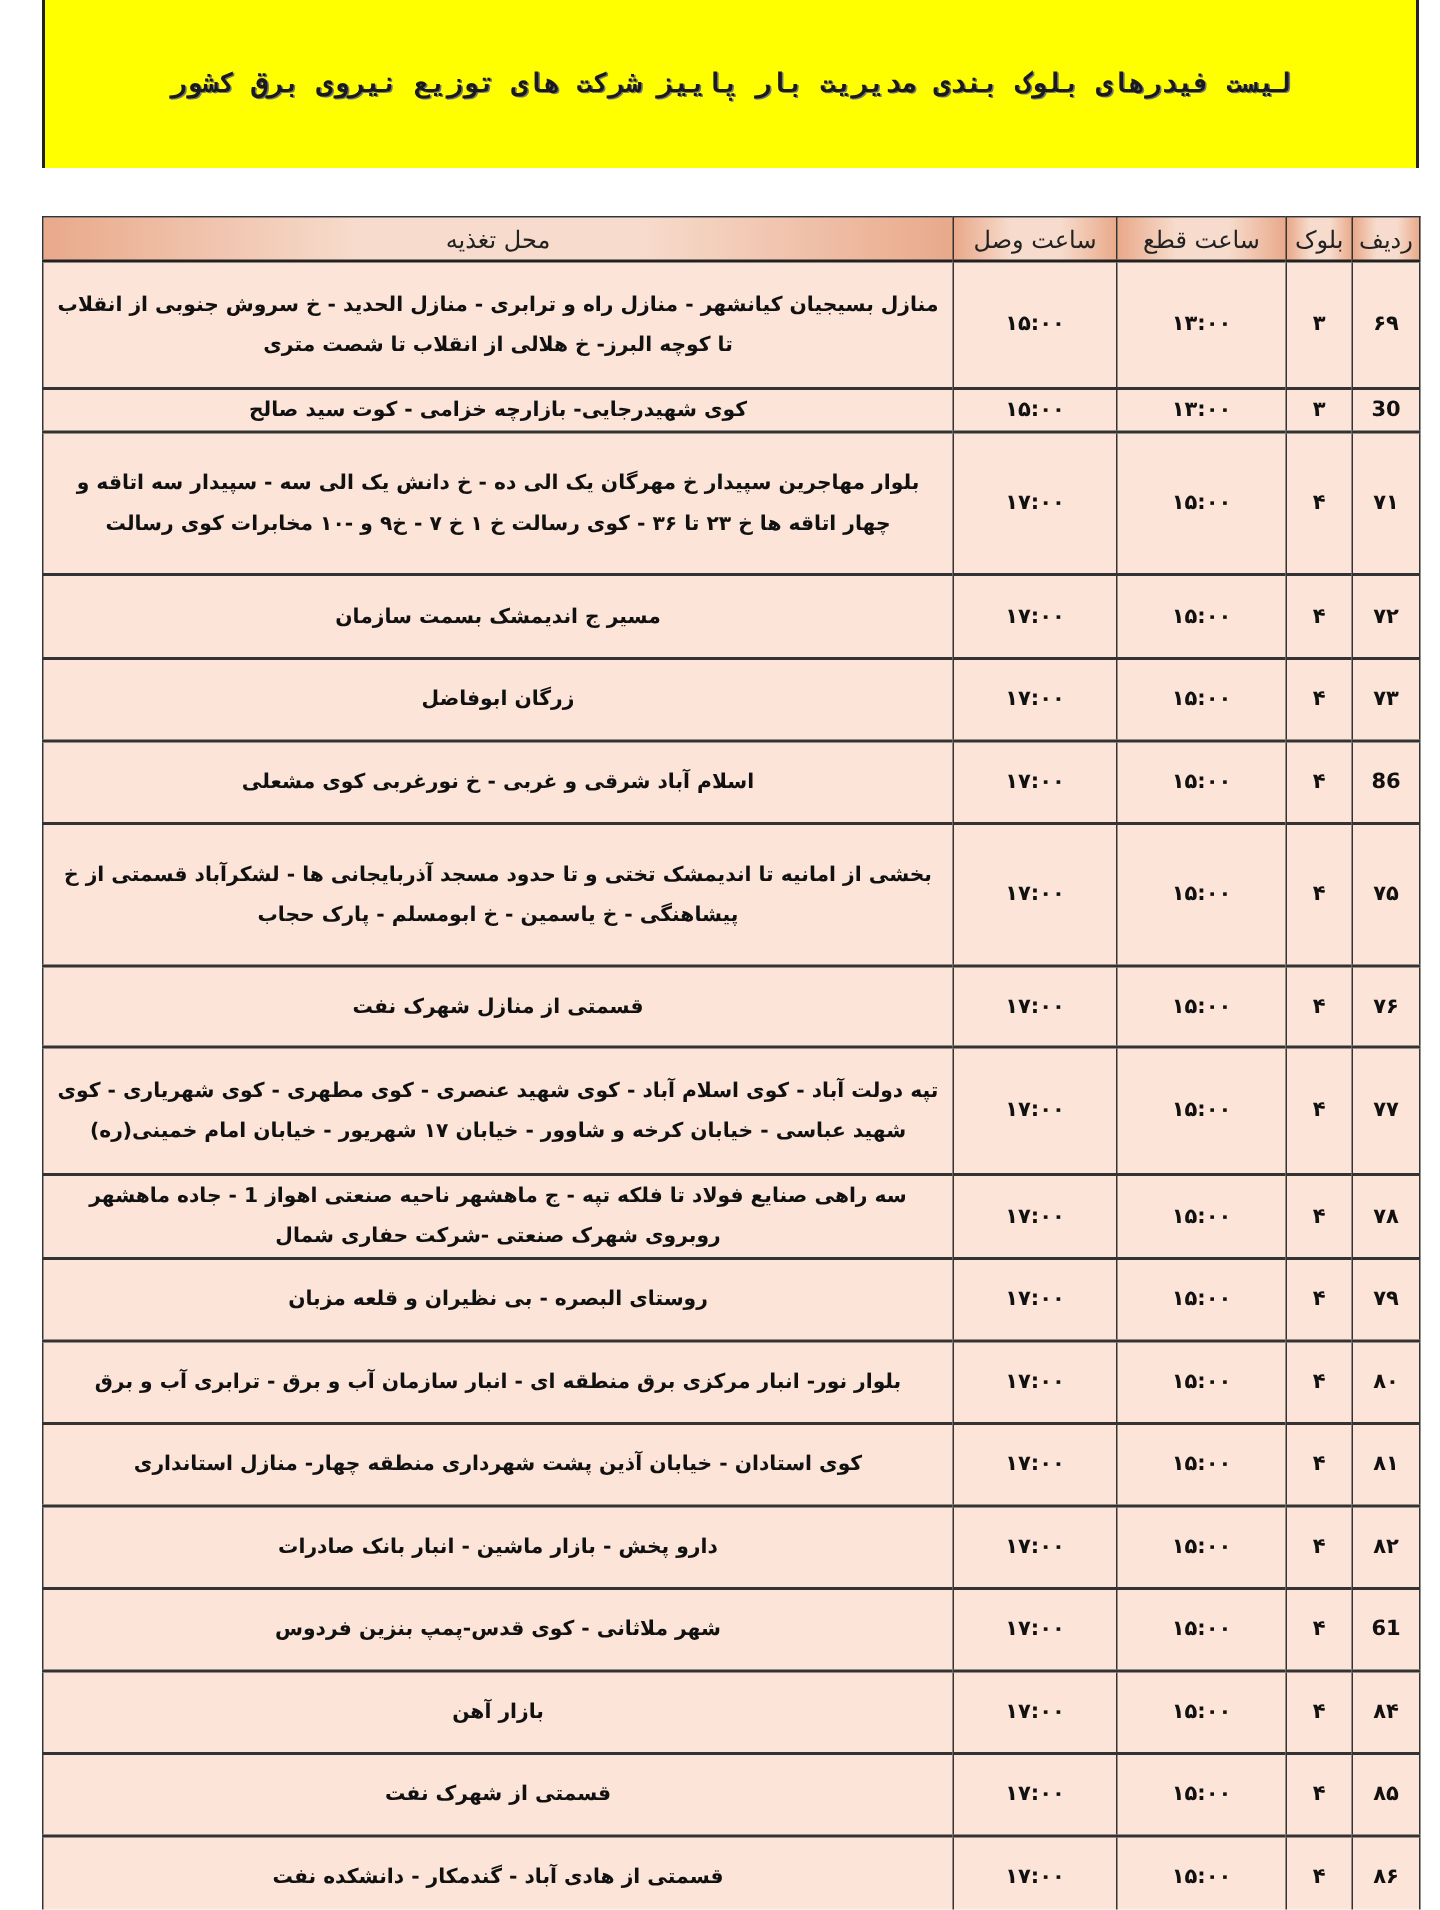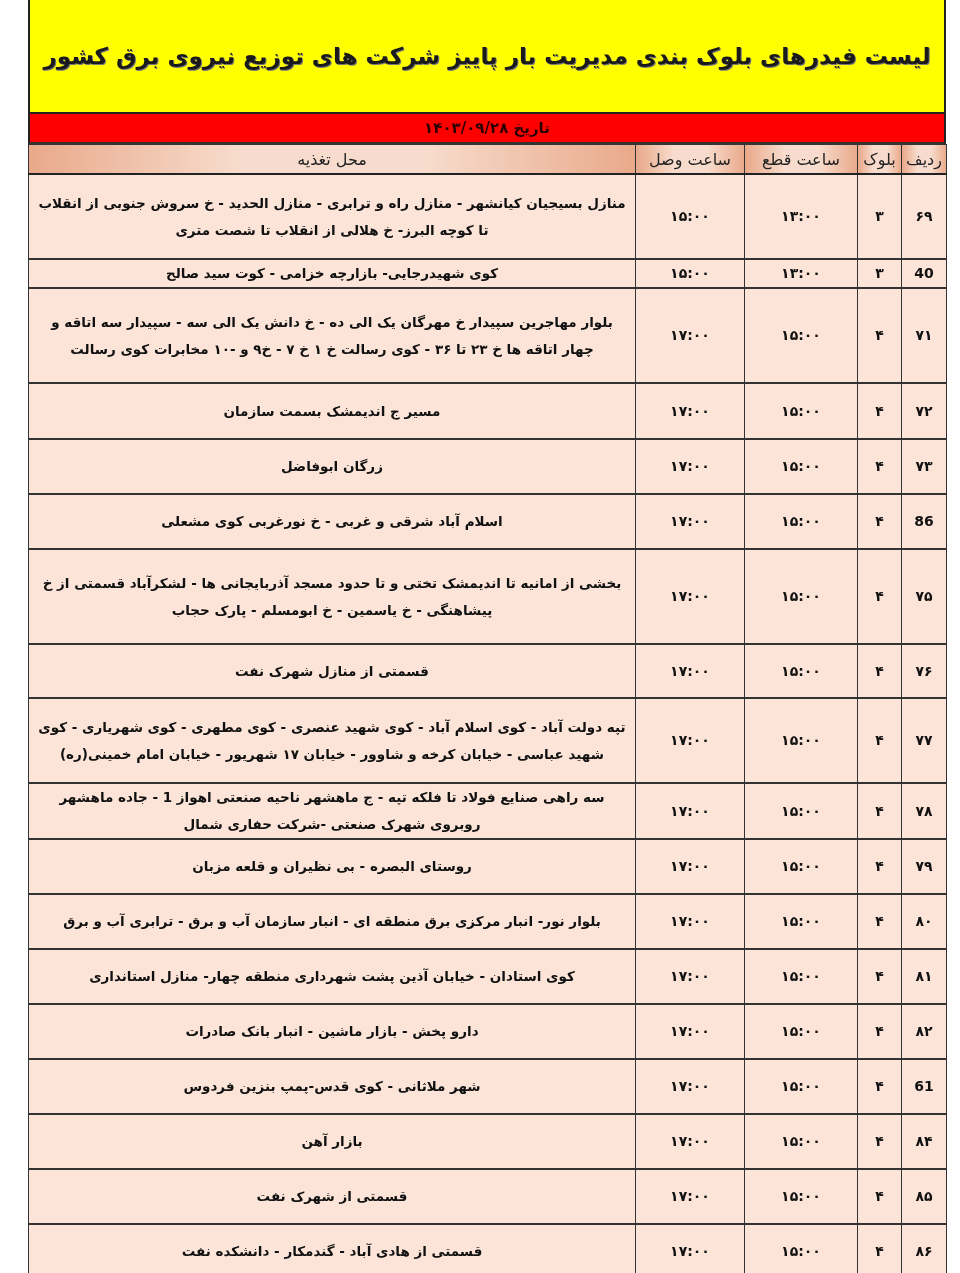--- a/index.html
+++ b/index.html
@@ -1,36 +1,33 @@
 <!DOCTYPE html>
 <html><head>
 <meta charset="utf-8">
 <style>
   html,body{margin:0;padding:0;background:#ffffff;}
   body{width:960px;height:1273px;position:relative;overflow:hidden;font-family:"DejaVu Sans",sans-serif;}
   .sheet{position:absolute;left:28px;top:0;width:918px;height:1273px;direction:rtl;}
   .title-band{position:absolute;left:0;top:0;width:918px;height:112px;background:#ffff00;border-left:2px solid #222;border-right:2px solid #222;box-sizing:border-box;display:flex;align-items:center;justify-content:center;}
-  .title-band h1{margin:0;font-size:23px;font-weight:bold;color:#1a1a1a;text-shadow:1px 1px 0 #777;}
+  .title-band h1{margin:0;font-size:18px;font-weight:bold;color:#1a1a1a;text-shadow:1px 1px 0 #777;font-family:Liberation Mono, monospace;}
   .date-band{position:absolute;left:0;top:112px;width:918px;height:32px;background:#ff0000;border:2px solid #222;border-bottom:2px solid #333;box-sizing:border-box;display:flex;align-items:center;justify-content:center;}
   .date-band span{font-size:15px;font-weight:bold;color:#2a0000;}
   table{position:absolute;left:0;top:144px;width:918px;border-collapse:collapse;table-layout:fixed;direction:rtl;}
   th{background:linear-gradient(90deg,#e9a98a 0%,#f7dccd 35%,#f7dccd 65%,#e9a98a 100%);font-weight:normal;font-size:16px;color:#222;height:28px;border:1px solid #333;border-bottom:2px solid #222;padding:0;}
   td{background:#fce4d8;border-left:1px solid #333;border-right:1px solid #333;border-top:2px solid #333;border-bottom:2px solid #333;text-align:center;font-weight:bold;font-size:13.5px;color:#111;padding:0 8px;line-height:27px;}
   td.num{font-size:14px;padding:0;}
   col.c-radif{width:45px;} col.c-block{width:44px;} col.c-cut{width:113px;} col.c-conn{width:109px;} col.c-loc{width:607px;}
 </style>
 </head>
 <body>
 
 <div class="sheet">
   <div class="title-band">
     <h1>لیست فیدرهای بلوک بندی مدیریت بار پاییز شرکت های توزیع نیروی برق کشور</h1>
-  </div>
-  <div class="date-band">
-    <span>تاریخ ۱۴۰۳/۰۹/۲۸</span>
   </div>
   <table>
     <colgroup>
         <col class="c-radif">
         <col class="c-block">
         <col class="c-cut">
         <col class="c-conn">
         <col class="c-loc">
       </colgroup>
     <thead>
@@ -44,21 +41,21 @@
     </thead>
     <tbody id="rows">
         <tr style="height: 85px;">
           <td class="num">۶۹</td>
           <td class="num">۳</td>
           <td class="num">۱۳:۰۰</td>
           <td class="num">۱۵:۰۰</td>
           <td>منازل بسیجیان کیانشهر - منازل راه و ترابری - منازل الحدید - خ سروش جنوبی از انقلاب تا کوچه البرز- خ هلالی از انقلاب تا شصت متری</td>
         </tr>
         <tr style="height: 29px;">
-          <td class="num">40</td>
+          <td class="num">30</td>
           <td class="num">۳</td>
           <td class="num">۱۳:۰۰</td>
           <td class="num">۱۵:۰۰</td>
           <td>کوی شهیدرجایی- بازارچه خزامی - کوت سید صالح</td>
         </tr>
         <tr style="height: 95px;">
           <td class="num">۷۱</td>
           <td class="num">۴</td>
           <td class="num">۱۵:۰۰</td>
           <td class="num">۱۷:۰۰</td>

